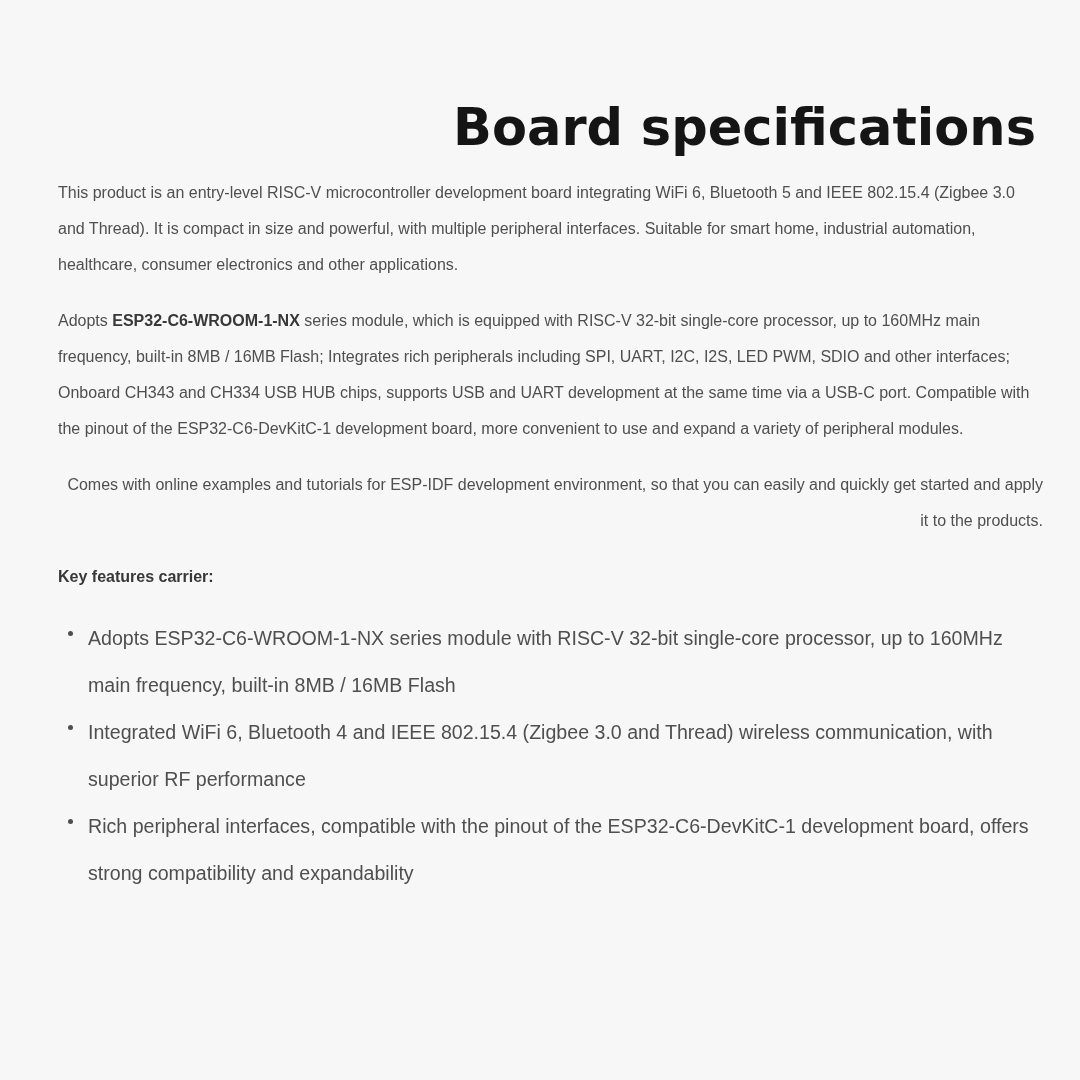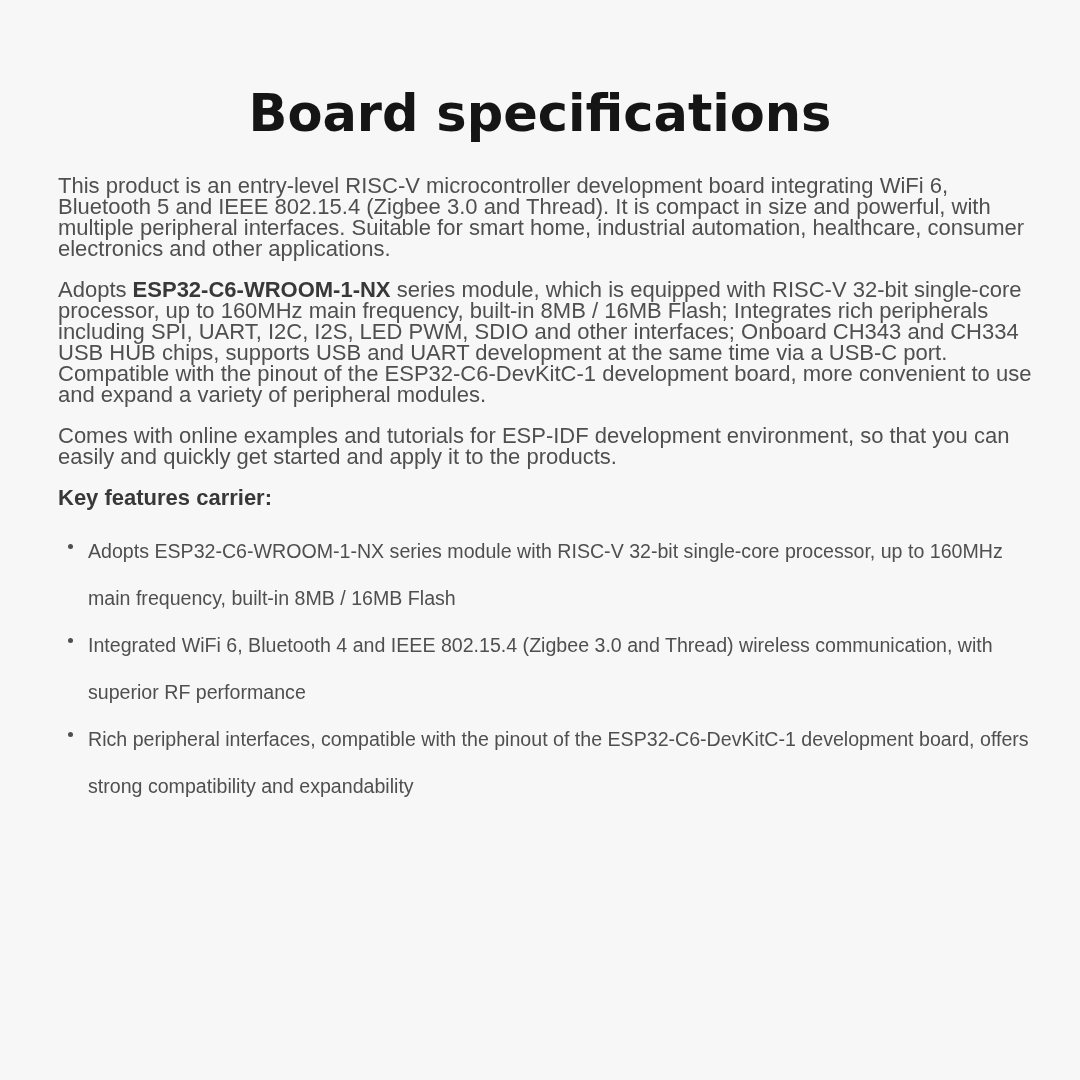--- a/index.html
+++ b/index.html
@@ -19,43 +19,44 @@
       position: absolute;
       left: 58px;
       top: 0;
       width: 980px;
     }
     .title {
       position: absolute;
       left: 0;
       width: 964px;
       top: 82px;
-      margin: 0;
-      text-align: center;
+      margin: 14px;
+      text-align: right;
       font-family: "DejaVu Sans", sans-serif;
       font-weight: bold;
       font-size: 51px;
       letter-spacing: 0px;
       color: #151515;
       line-height: 64px;
     }
     .content {
       position: absolute;
       left: 0;
       top: 175px;
       width: 985px;
     }
     p {
       margin: 0 0 20px 0;
-      font-size: 22px;
-      line-height: 21px;
+      font-size: 16px;
+      line-height: 36px;
       color: #4f4f4f;
     }
     p.para3 {
       margin-bottom: 20px;
+      text-align: right;
     }
     b, strong {
       color: #383838;
     }
     .kf-heading {
       font-weight: bold;
       color: #383838;
       margin-bottom: 20px;
     }
     ul {

